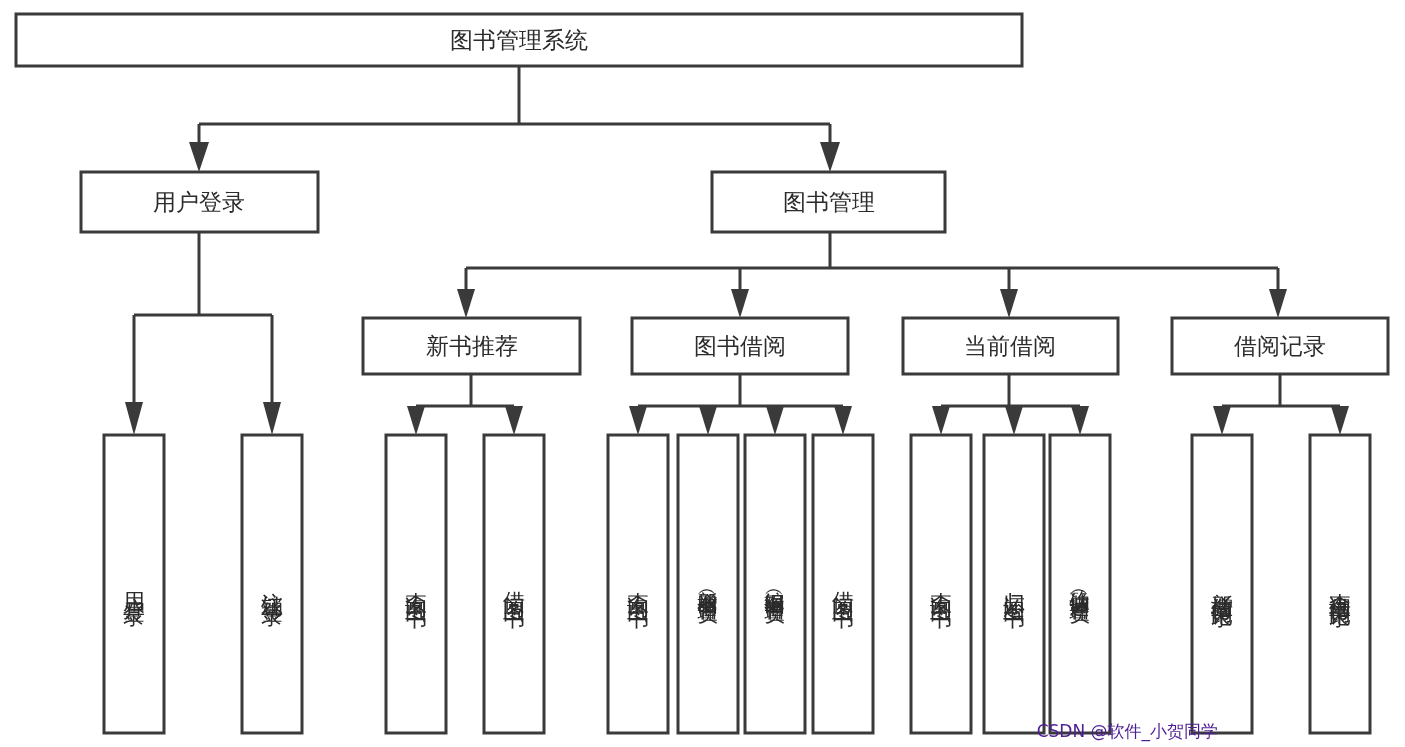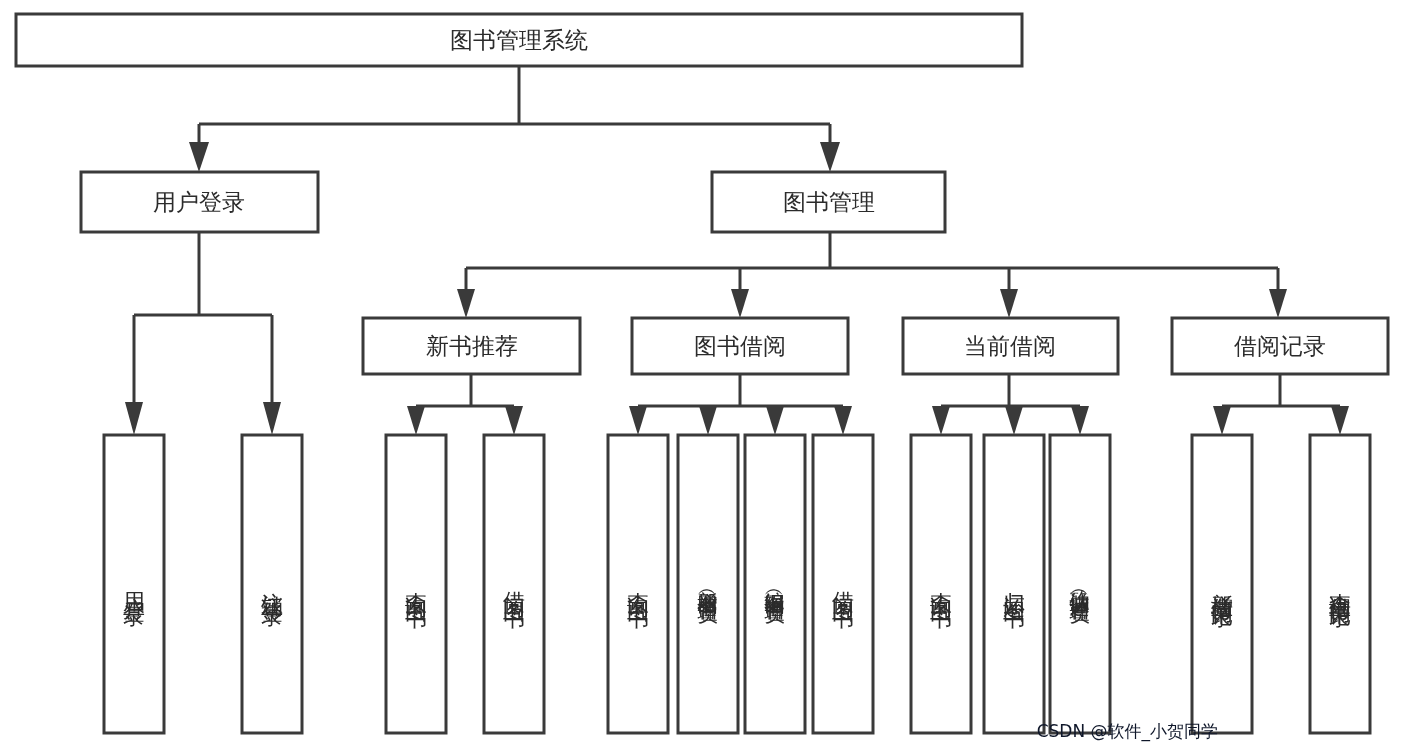--- a/index.html
+++ b/index.html
@@ -15,21 +15,21 @@
   .node-label{
     fill:#2b2b2b;
     font-family:"DejaVu Sans","Liberation Sans",sans-serif;
     font-size:23px;
     text-anchor:middle;
     dominant-baseline:middle;
   }
   .watermark{
     position:absolute;
     right:8px;bottom:4px;
-    color:#0f172a;
+    color:#4c1d95;
     font-size:17px;
     font-family:"DejaVu Sans","Liberation Sans",sans-serif;
     white-space:nowrap;
     pointer-events:none;
   }
 </style>
 </head>
 <body>
 
 <div id="stage">

